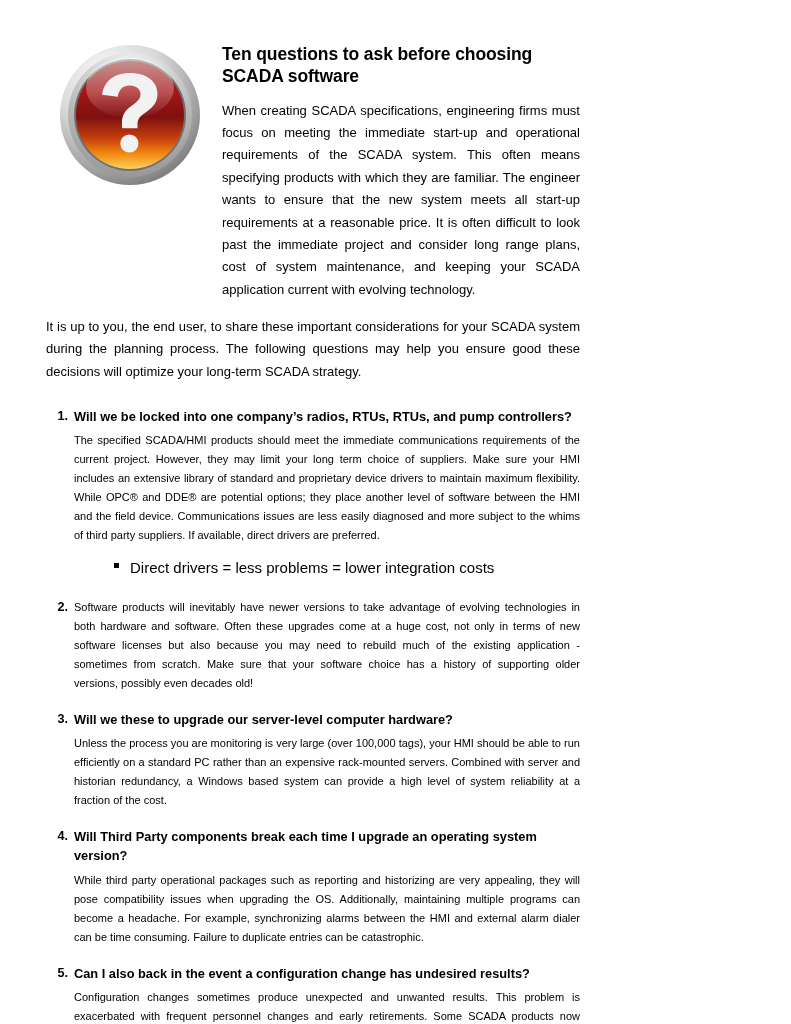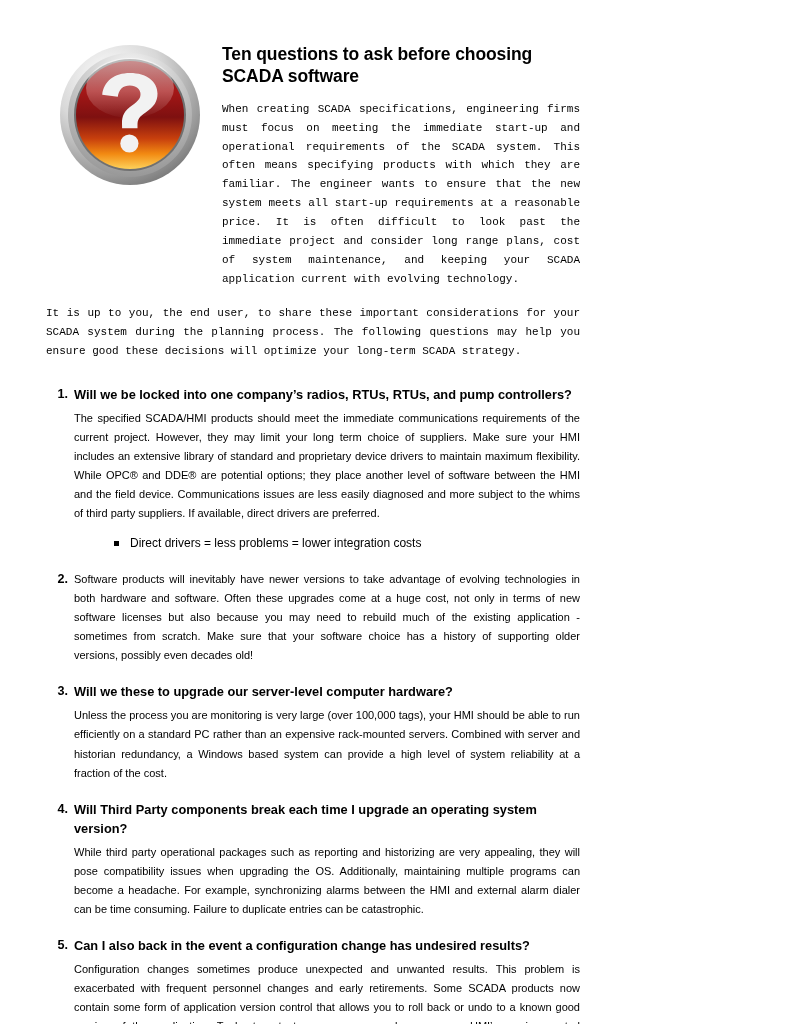--- a/index.html
+++ b/index.html
@@ -42,26 +42,25 @@
     margin-left: 176px;
   }
   h1.doc-title {
     font-size: 17.5px;
     font-weight: bold;
     line-height: 1.25;
     margin: 8px 0 12px 0;
     letter-spacing: -0.1px;
   }
   p.para {
-    font-size: 11px;
+    font-size: 13px;
     line-height: 1.72;
     margin: 0 0 11px 0;
     text-align: justify;
     text-justify: inter-word;
-    font-family: Liberation Mono, monospace;
   }
 
   .intro {
     clear: both;
     margin-top: 2px;
   }
   .intro p {
     margin-bottom: 0;
   }
 
@@ -102,21 +101,21 @@
     text-justify: inter-word;
     margin: 0;
   }
   ul.bullets {
     list-style: none;
     margin: 10px 0 0 0;
     padding: 0 0 0 40px;
   }
   ul.bullets li {
     position: relative;
-    font-size: 12px;
+    font-size: 15px;
     line-height: 1.7;
     padding-left: 16px;
   }
   ul.bullets li:before {
     content: "";
     position: absolute;
     left: 0;
     top: 8px;
     width: 5px;
     height: 5px;

